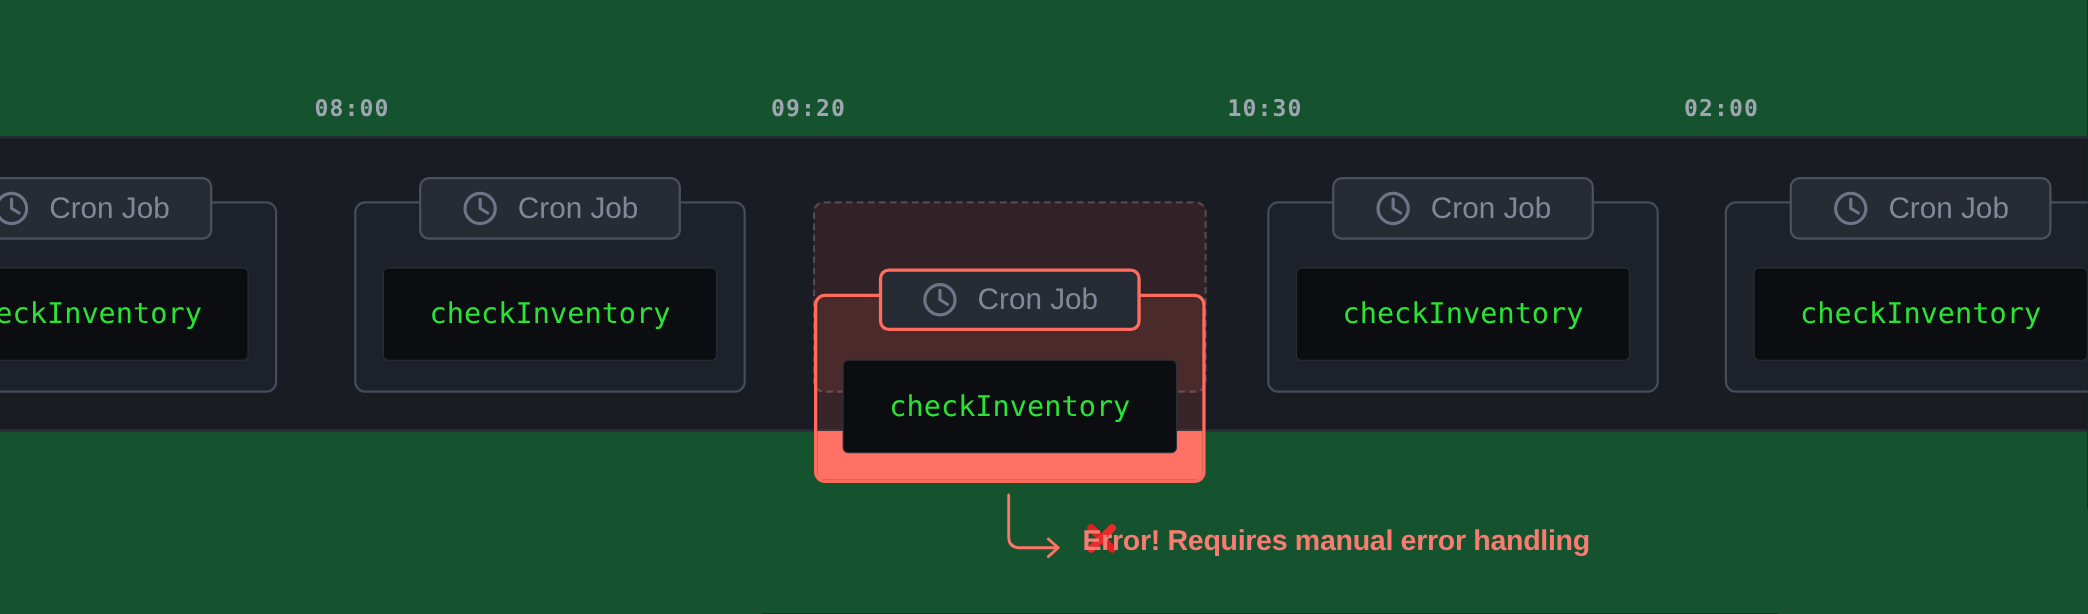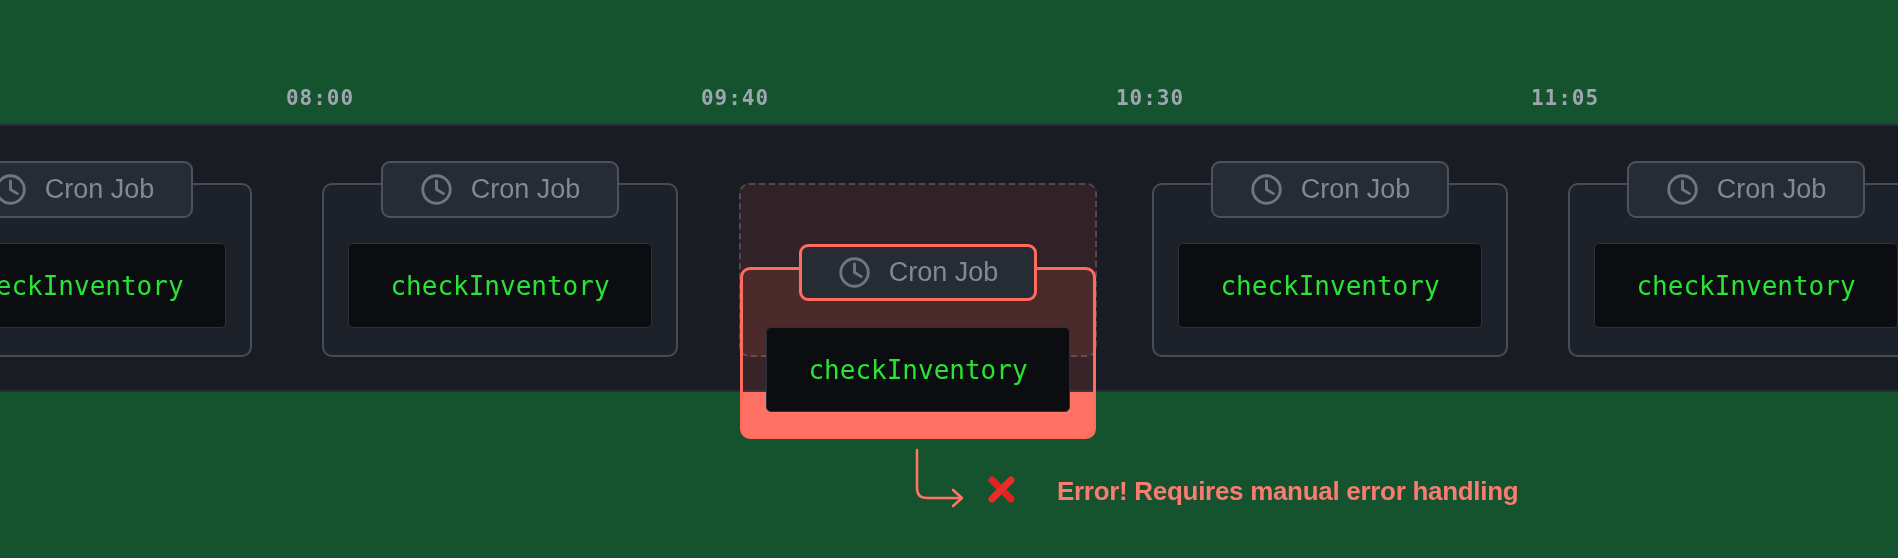--- a/index.html
+++ b/index.html
@@ -62,35 +62,35 @@
       rgba(255,95,82,0.13) 0px,
       rgba(255,95,82,0.13) 122px,
       #ff7164 122px,#ff7164 100%);
   }
   .card.error .badge{top:-26px;border:3px solid #ff6b5d;}
   .card.error .code{top:57px;}
 
   .error-arrow{position:absolute;left:905px;top:446px;width:70px;height:64px;}
   .cross{position:absolute;left:986px;top:474px;width:31px;height:31px;}
   .error-text{
-    position:absolute;left:1057px;top:476px;
+    position:absolute;left:984px;top:476px;
     font-size:26px;font-weight:700;color:#f97b72;letter-spacing:-0.3px;
     white-space:nowrap;
   }
 </style>
 </head>
 <body>
 
 <div class="canvas">
   <div class="band"></div>
 
   <div class="tick t0">08:00</div>
-  <div class="tick t1">09:40</div>
+  <div class="tick t1">09:20</div>
   <div class="tick t2">10:30</div>
-  <div class="tick t3">11:05</div>
+  <div class="tick t3">02:00</div>
 
   <div class="card s0">
     <div class="badge">
       <svg class="clock" viewBox="0 0 24 24">
         <circle cx="12" cy="12" r="10" fill="none" stroke="currentColor" stroke-width="2.1"></circle>
         <path d="M12 5.8 L12 12 L17 15" fill="none" stroke="currentColor" stroke-width="2.1" stroke-linecap="round" stroke-linejoin="round"></path>
       </svg>
       <span>Cron Job</span>
     </div>
     <div class="code">checkInventory</div>

